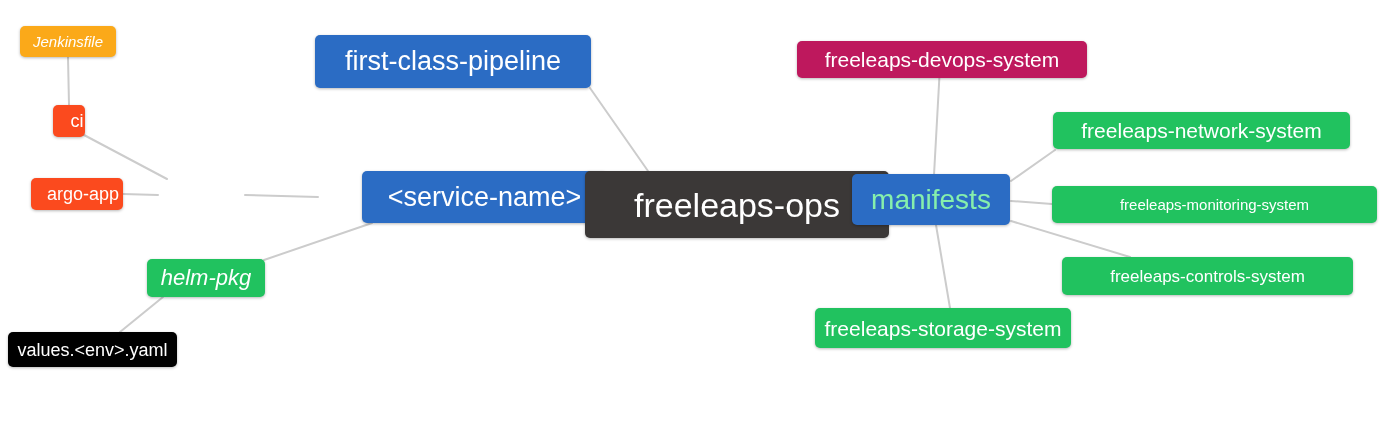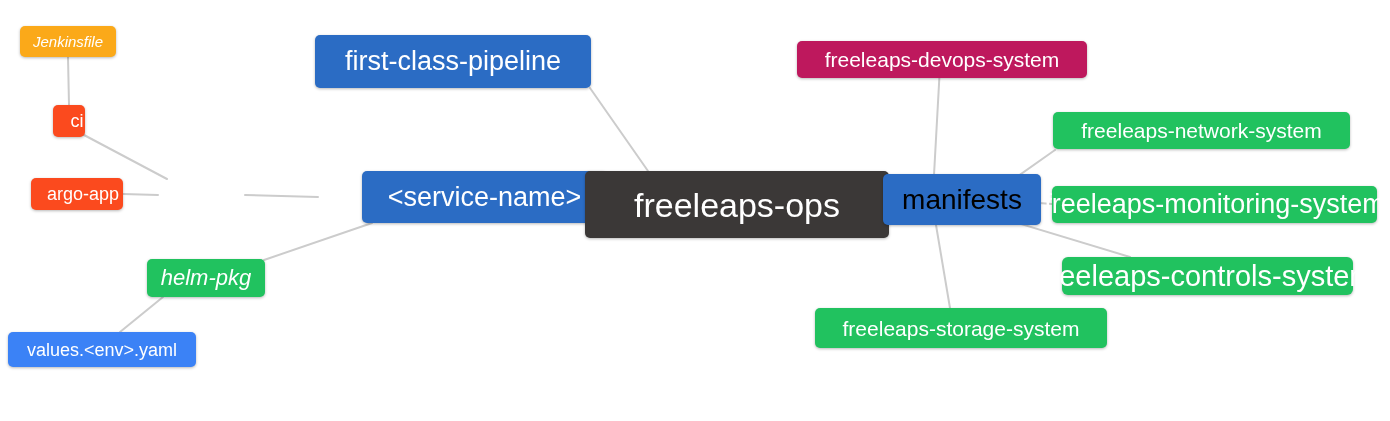--- a/index.html
+++ b/index.html
@@ -68,43 +68,43 @@
     </div>
     <div class="node" style="left: 53px; top: 105px; width: 32px; height: 32px; background: rgb(251, 74, 30); font-size: 18px; color: rgb(255, 255, 255); padding-left: 16px;">
       <span>ci</span>
     </div>
     <div class="node" style="left: 31px; top: 178px; width: 92px; height: 32px; background: rgb(251, 74, 30); font-size: 18px; color: rgb(255, 255, 255); padding-left: 12px;">
       <span>argo-app</span>
     </div>
     <div class="node" style="left: 147px; top: 259px; width: 118px; height: 38px; background: rgb(33, 194, 95); font-size: 22px; color: rgb(255, 255, 255); font-style: italic;">
       <span>helm-pkg</span>
     </div>
-    <div class="node" style="left: 8px; top: 332px; width: 188px; height: 35px; background: #3b82f6; font-size: 18px; color: rgb(255, 255, 255);">
+    <div class="node" style="left: 8px; top: 332px; width: 169px; height: 35px; background: #000000; font-size: 18px; color: rgb(255, 255, 255);">
       <span>values.&lt;env&gt;.yaml</span>
     </div>
     <div class="node" style="left: 318px; top: 171px; width: 245px; height: 52px; background: rgb(43, 108, 196); font-size: 27px; color: rgb(255, 255, 255); margin-left: 44px;">
       <span>&lt;service-name&gt;</span>
     </div>
     <div class="node" style="left: 315px; top: 35px; width: 276px; height: 53px; background: rgb(43, 108, 196); font-size: 27px; color: rgb(255, 255, 255);">
       <span>first-class-pipeline</span>
     </div>
     <div class="node" style="left: 585px; top: 171px; width: 304px; height: 67px; background: rgb(59, 56, 55); font-size: 34px; color: rgb(255, 255, 255);">
       <span>freeleaps-ops</span>
     </div>
-    <div class="node" style="left: 852px; top: 174px; width: 158px; height: 51px; background: rgb(43, 108, 196); font-size: 28px; color: #000000; margin-left: 31px;">
+    <div class="node" style="left: 852px; top: 174px; width: 158px; height: 51px; background: rgb(43, 108, 196); font-size: 28px; color: #86efac;">
       <span>manifests</span>
     </div>
     <div class="node" style="left: 797px; top: 41px; width: 290px; height: 37px; background: #be185d; font-size: 21px; color: rgb(255, 255, 255);">
       <span>freeleaps-devops-system</span>
     </div>
     <div class="node" style="left: 1053px; top: 112px; width: 297px; height: 37px; background: rgb(33, 194, 95); font-size: 21px; color: rgb(255, 255, 255);">
       <span>freeleaps-network-system</span>
     </div>
-    <div class="node" style="left: 1052px; top: 186px; width: 325px; height: 37px; background: rgb(33, 194, 95); font-size: 27px; color: rgb(255, 255, 255);">
+    <div class="node" style="left: 1052px; top: 186px; width: 325px; height: 37px; background: rgb(33, 194, 95); font-size: 15px; color: rgb(255, 255, 255);">
       <span>freeleaps-monitoring-system</span>
     </div>
-    <div class="node" style="left: 1062px; top: 257px; width: 291px; height: 38px; background: rgb(33, 194, 95); font-size: 29px; color: rgb(255, 255, 255); border-radius: 6px;">
+    <div class="node" style="left: 1062px; top: 257px; width: 291px; height: 38px; background: rgb(33, 194, 95); font-size: 17px; color: rgb(255, 255, 255);">
       <span>freeleaps-controls-system</span>
     </div>
-    <div class="node" style="left: 815px; top: 308px; width: 292px; height: 40px; background: rgb(33, 194, 95); font-size: 21px; color: rgb(255, 255, 255);">
+    <div class="node" style="left: 815px; top: 308px; width: 256px; height: 40px; background: rgb(33, 194, 95); font-size: 21px; color: rgb(255, 255, 255);">
       <span>freeleaps-storage-system</span>
     </div>
   </div>
 
 </body></html>

